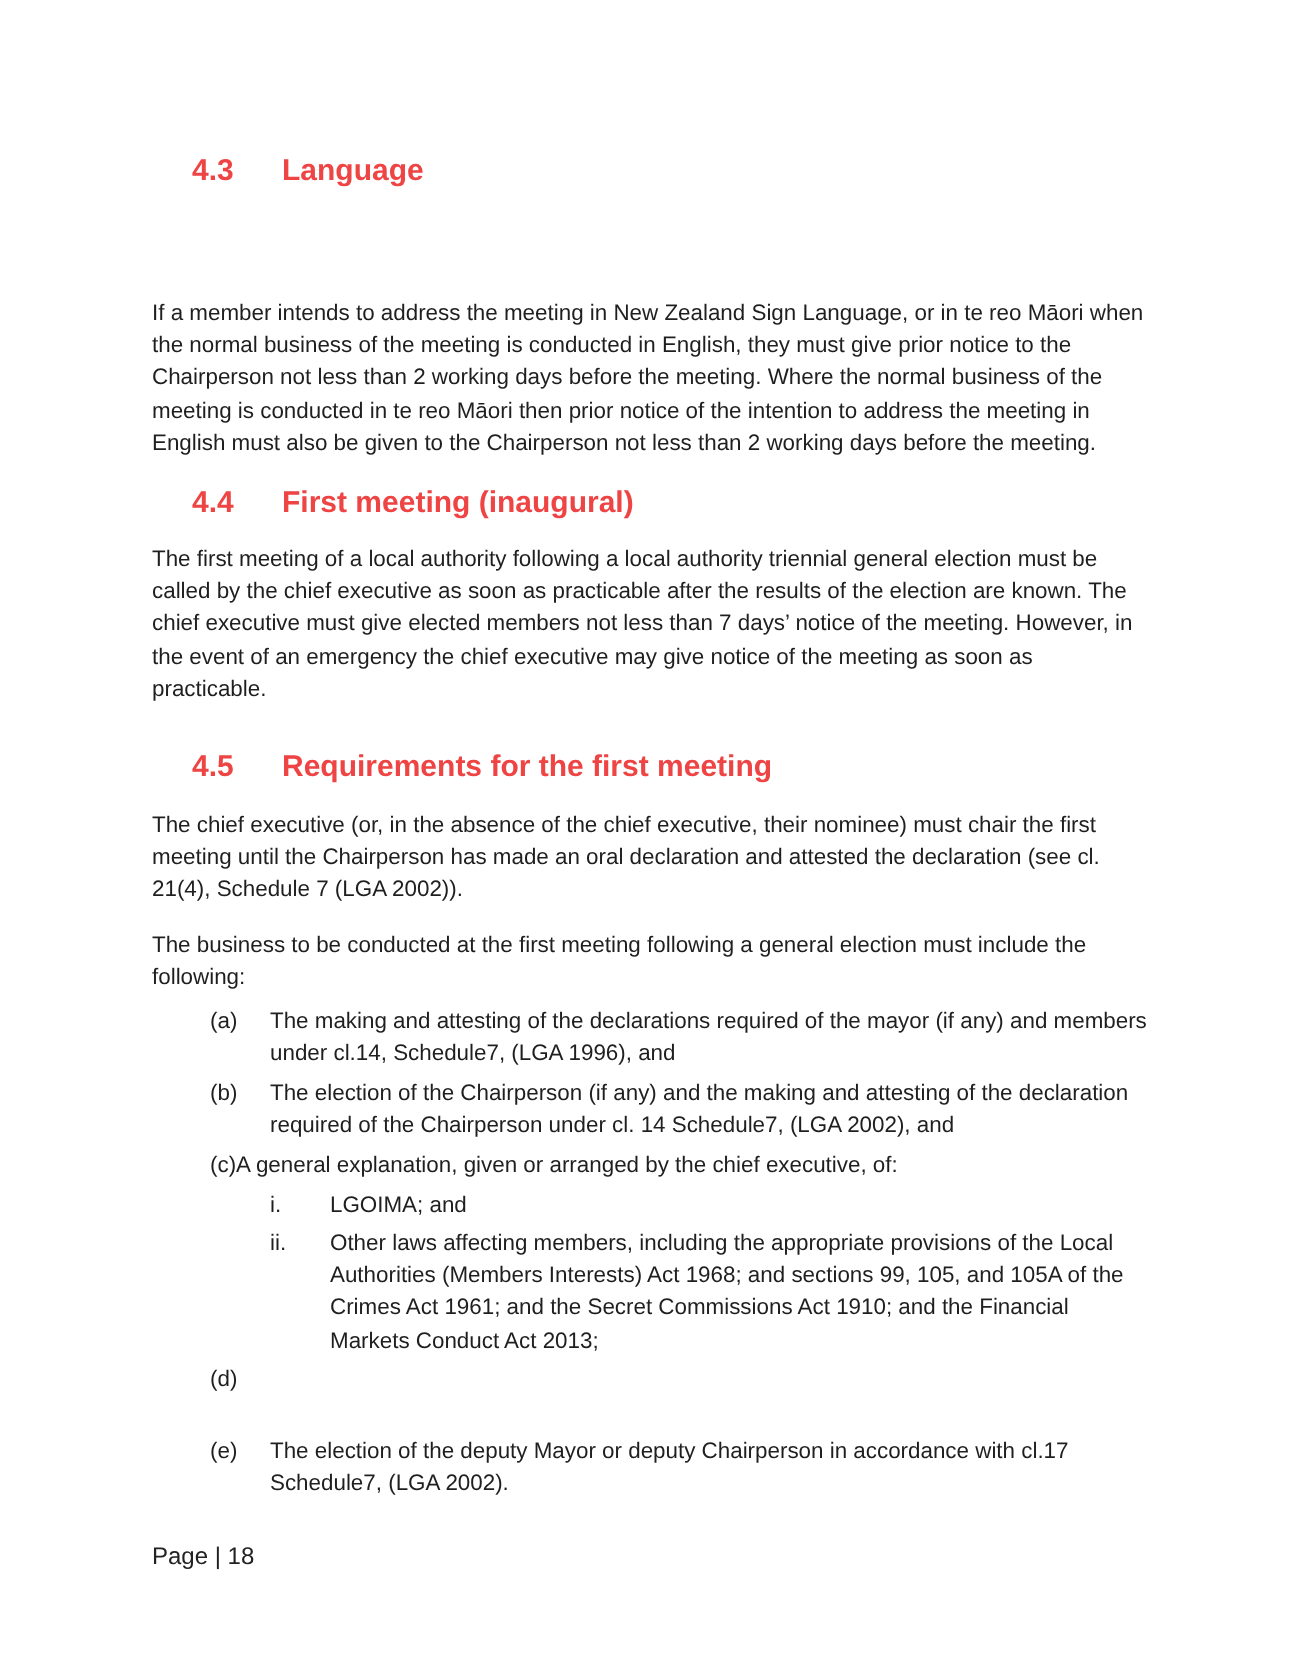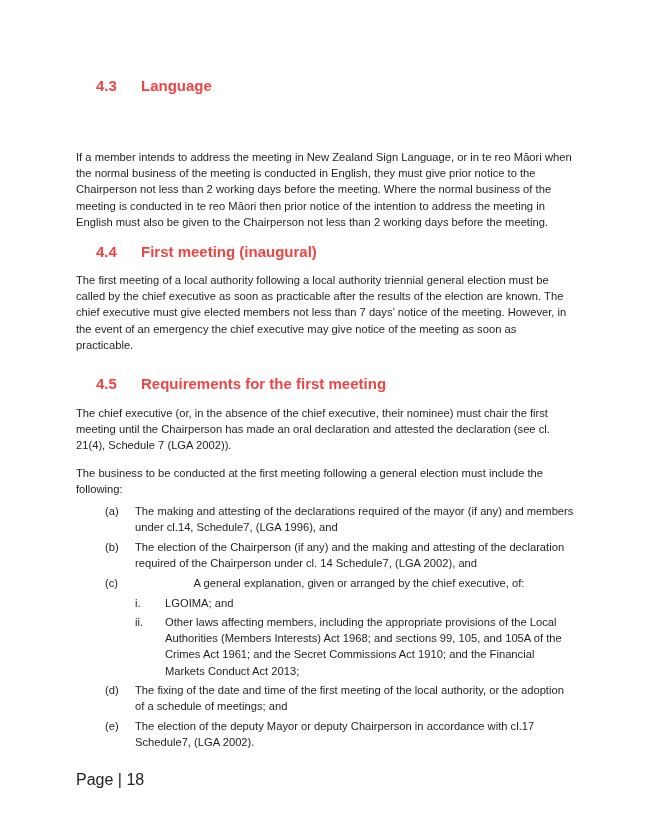--- a/index.html
+++ b/index.html
@@ -6,21 +6,21 @@
   body { width: 645px; height: 834px; position: relative; overflow: hidden;
          font-family: "Liberation Sans", sans-serif; color: #1a1a1a; }
   .page { position: absolute; left: 0; top: 0; width: 645px; height: 834px; background: #fff; }
   .h { position: absolute; left: 76px; font-weight: bold; font-size: 15px; color: #ef4444; margin-left: 20px; }
   .h .num { display: inline-block; width: 45px; }
   .p { position: absolute; left: 76px; width: 500px; font-size: 11.2px; line-height: 16.2px; color: #1f1f1f; }
   .cite { font-style: italic; }
   .li { position: absolute; font-size: 11.2px; line-height: 16.2px; color: #1f1f1f; }
   .li .mk { position: absolute; left: 0; top: 0; }
   .li .tx { position: absolute; top: 0; }
-  .footer { position: absolute; left: 76px; top: 771px; font-size: 16px; color: #222; }
+  .footer { position: absolute; left: 76px; top: 771px; font-size: 12px; color: #222; }
 </style>
 </head>
 <body>
 
 <div class="page">
 
   <div class="h" style="top:77px;">
     <span class="num">4.3</span><span>Language</span>
   </div>
   <div class="p" style="top:149px;">If a member intends to address the meeting in New Zealand Sign Language, or in te reo Māori when the normal business of the meeting is conducted in English, they must give prior notice to the Chairperson not less than 2 working days before the meeting.  Where the normal business of the meeting is conducted in te reo Māori then prior notice of the intention to address the meeting in English must also be given to the Chairperson not less than 2 working days before the meeting.</div>
@@ -39,33 +39,32 @@
   <div class="li" style="left:105px; top:503px; width:470px; height:34px;">
     <span class="mk">(a)</span>
     <span class="tx" style="left:30px; width:440px;">The making and attesting of the declarations required of the mayor (if any) and members under cl.14, Schedule7, (LGA 1996), and</span>
   </div>
   <div class="li" style="left:105px; top:539px; width:470px; height:34px;">
     <span class="mk">(b)</span>
     <span class="tx" style="left:30px; width:440px;">The election of the Chairperson (if any) and the making and attesting of the declaration required of the Chairperson under cl. 14 Schedule7, (LGA 2002), and</span>
   </div>
   <div class="li" style="left:105px; top:575px; width:470px; height:18px;">
     <span class="mk">(c)</span>
-    <span class="tx" style="left:34px; width:440px;text-align:center;">A general explanation, given or arranged by the chief executive, of:</span>
+    <span class="tx" style="left:13px; width:440px;">A general explanation, given or arranged by the chief executive, of:</span>
   </div>
   <div class="li" style="left:135px; top:595px; width:440px; height:18px;">
     <span class="mk">i.</span>
     <span class="tx" style="left:30px; width:410px;">LGOIMA; and</span>
   </div>
   <div class="li" style="left:135px; top:614px; width:440px; height:66px;">
     <span class="mk">ii.</span>
     <span class="tx" style="left:30px; width:405px;">Other laws affecting members, including the appropriate provisions of the Local Authorities (Members Interests) Act 1968; and sections 99, 105, and 105A of the Crimes Act 1961; and the Secret Commissions Act 1910; and the Financial Markets Conduct Act 2013;</span>
   </div>
   <div class="li" style="left:105px; top:682px; width:470px; height:34px;">
     <span class="mk">(d)</span>
-    <span class="tx" style="left:30px; width:440px;">The fixing of the date and time of the first meeting of the local authority, or the adoption of a schedule of meetings; and</span>
   </div>
   <div class="li" style="left:105px; top:718px; width:470px; height:34px;">
     <span class="mk">(e)</span>
     <span class="tx" style="left:30px; width:400px;">The election of the deputy Mayor or deputy Chairperson in accordance with cl.17 Schedule7, (LGA 2002).</span>
   </div>
 
   <div class="footer">Page | 18</div>
 </div>
 
 </body></html>

